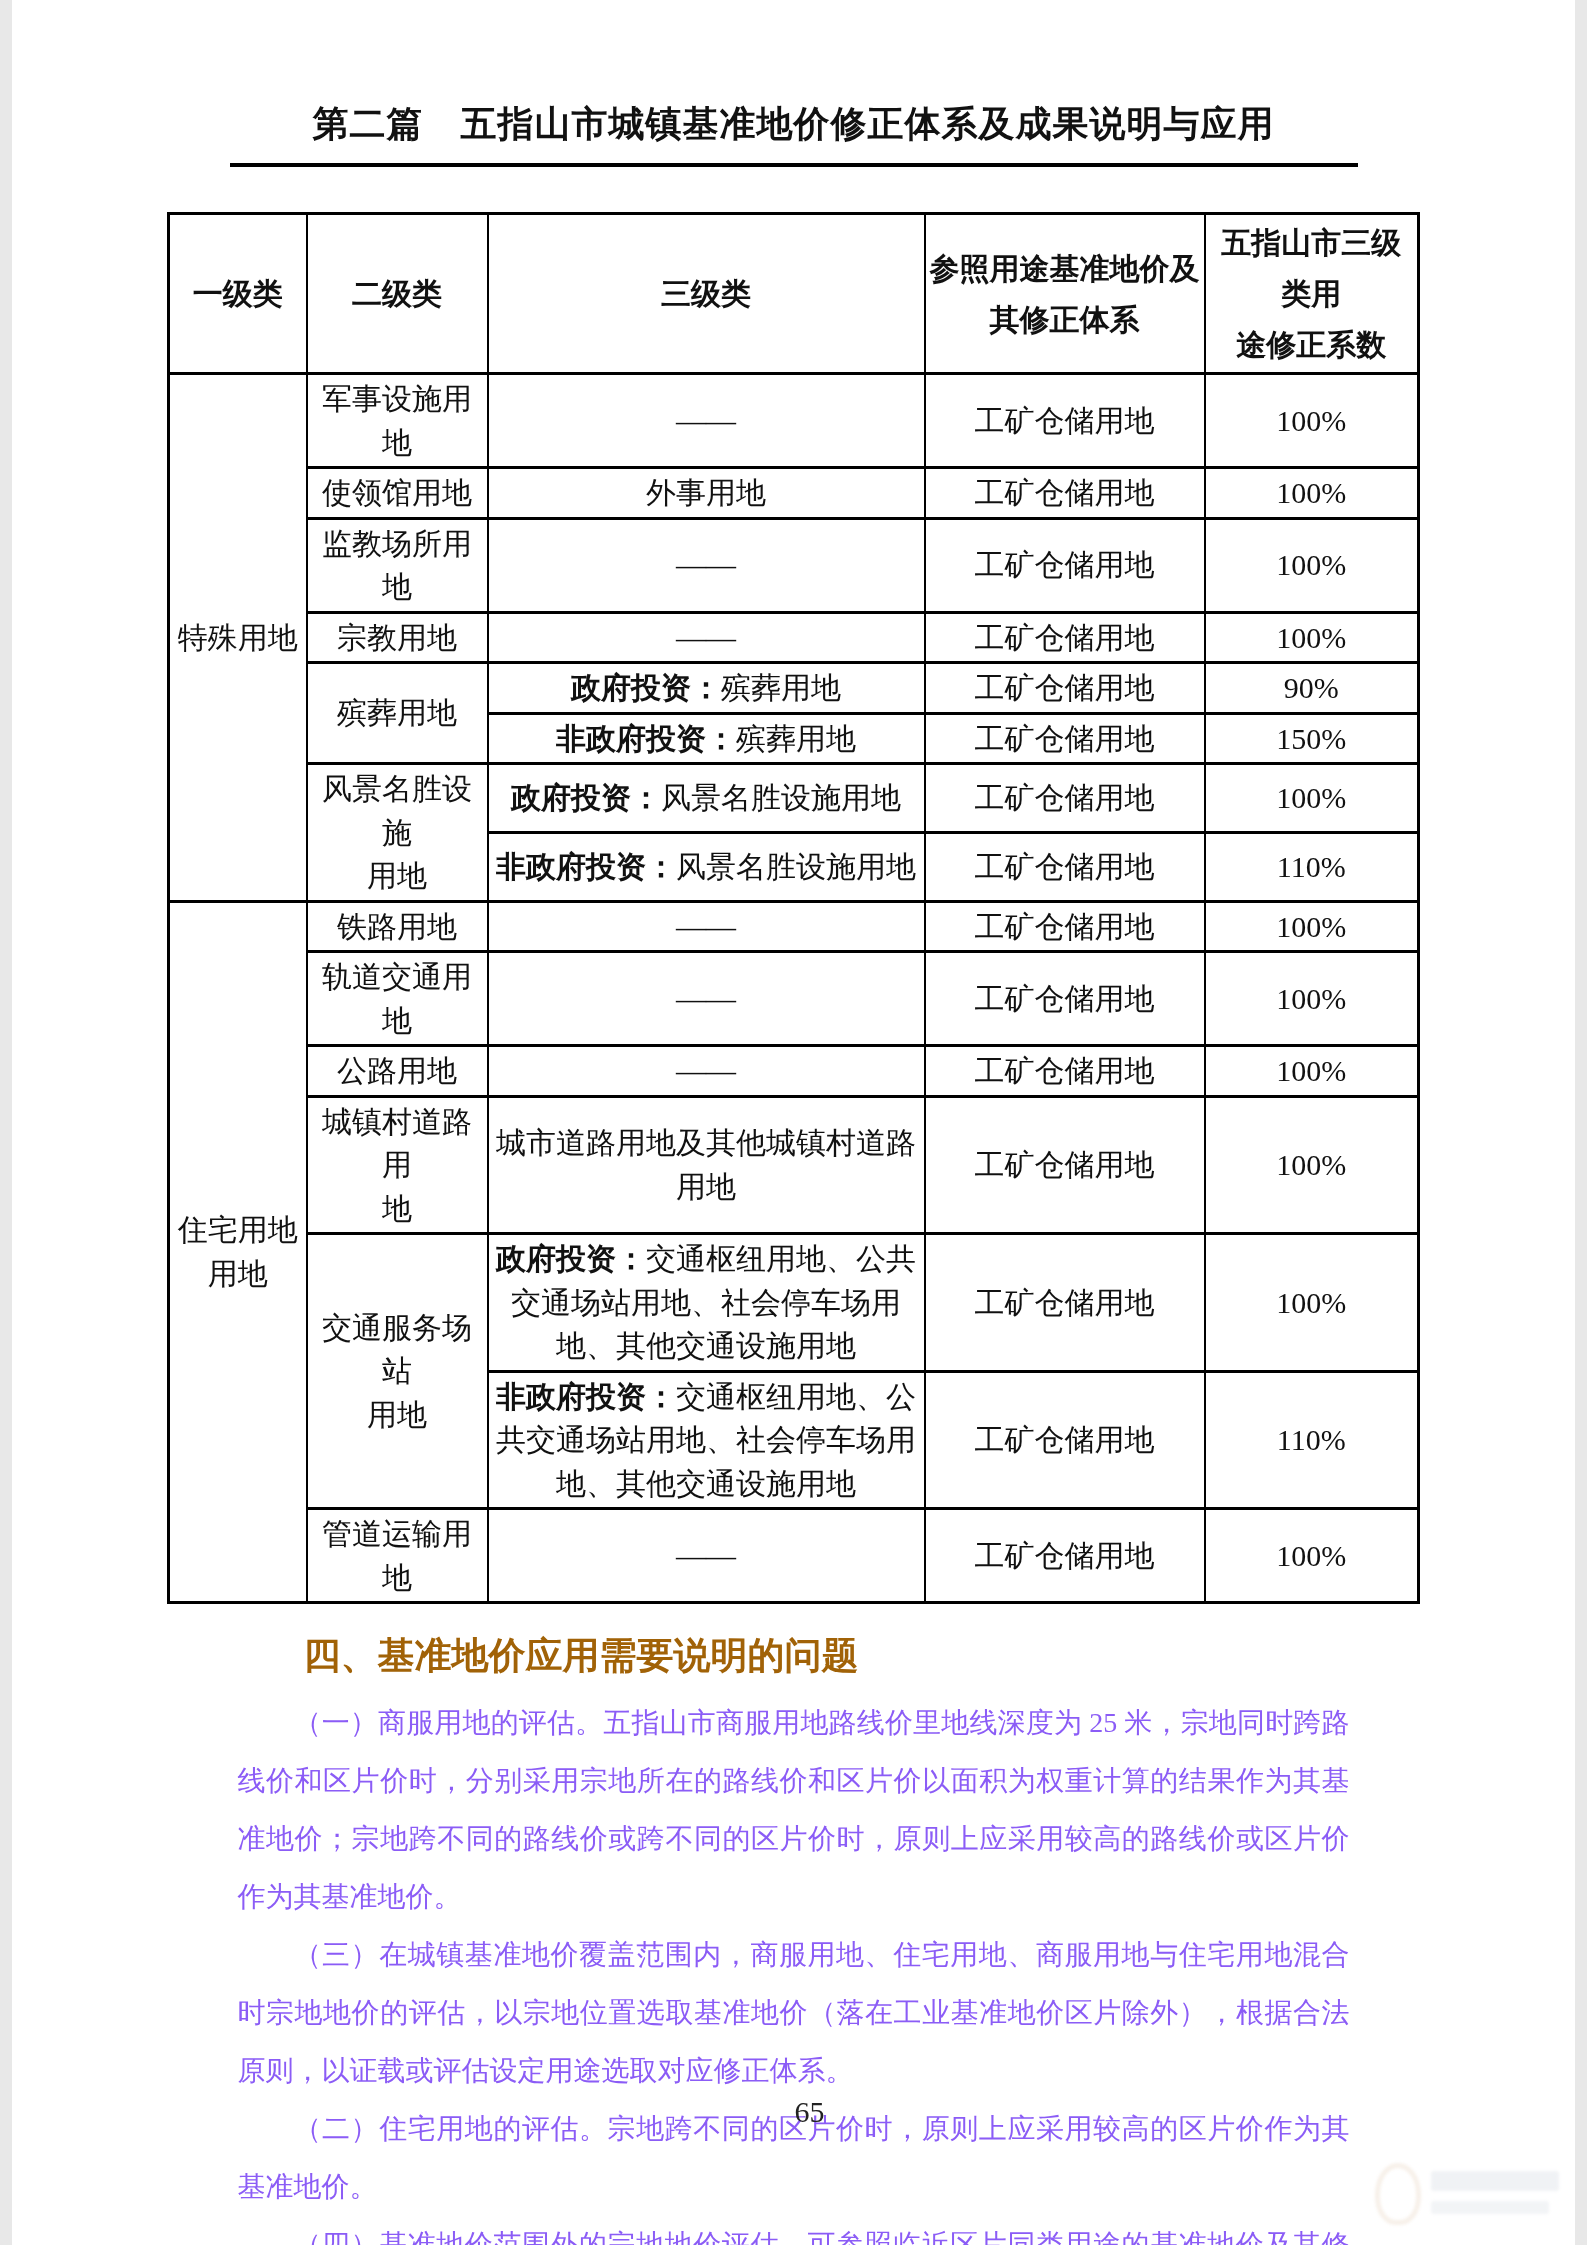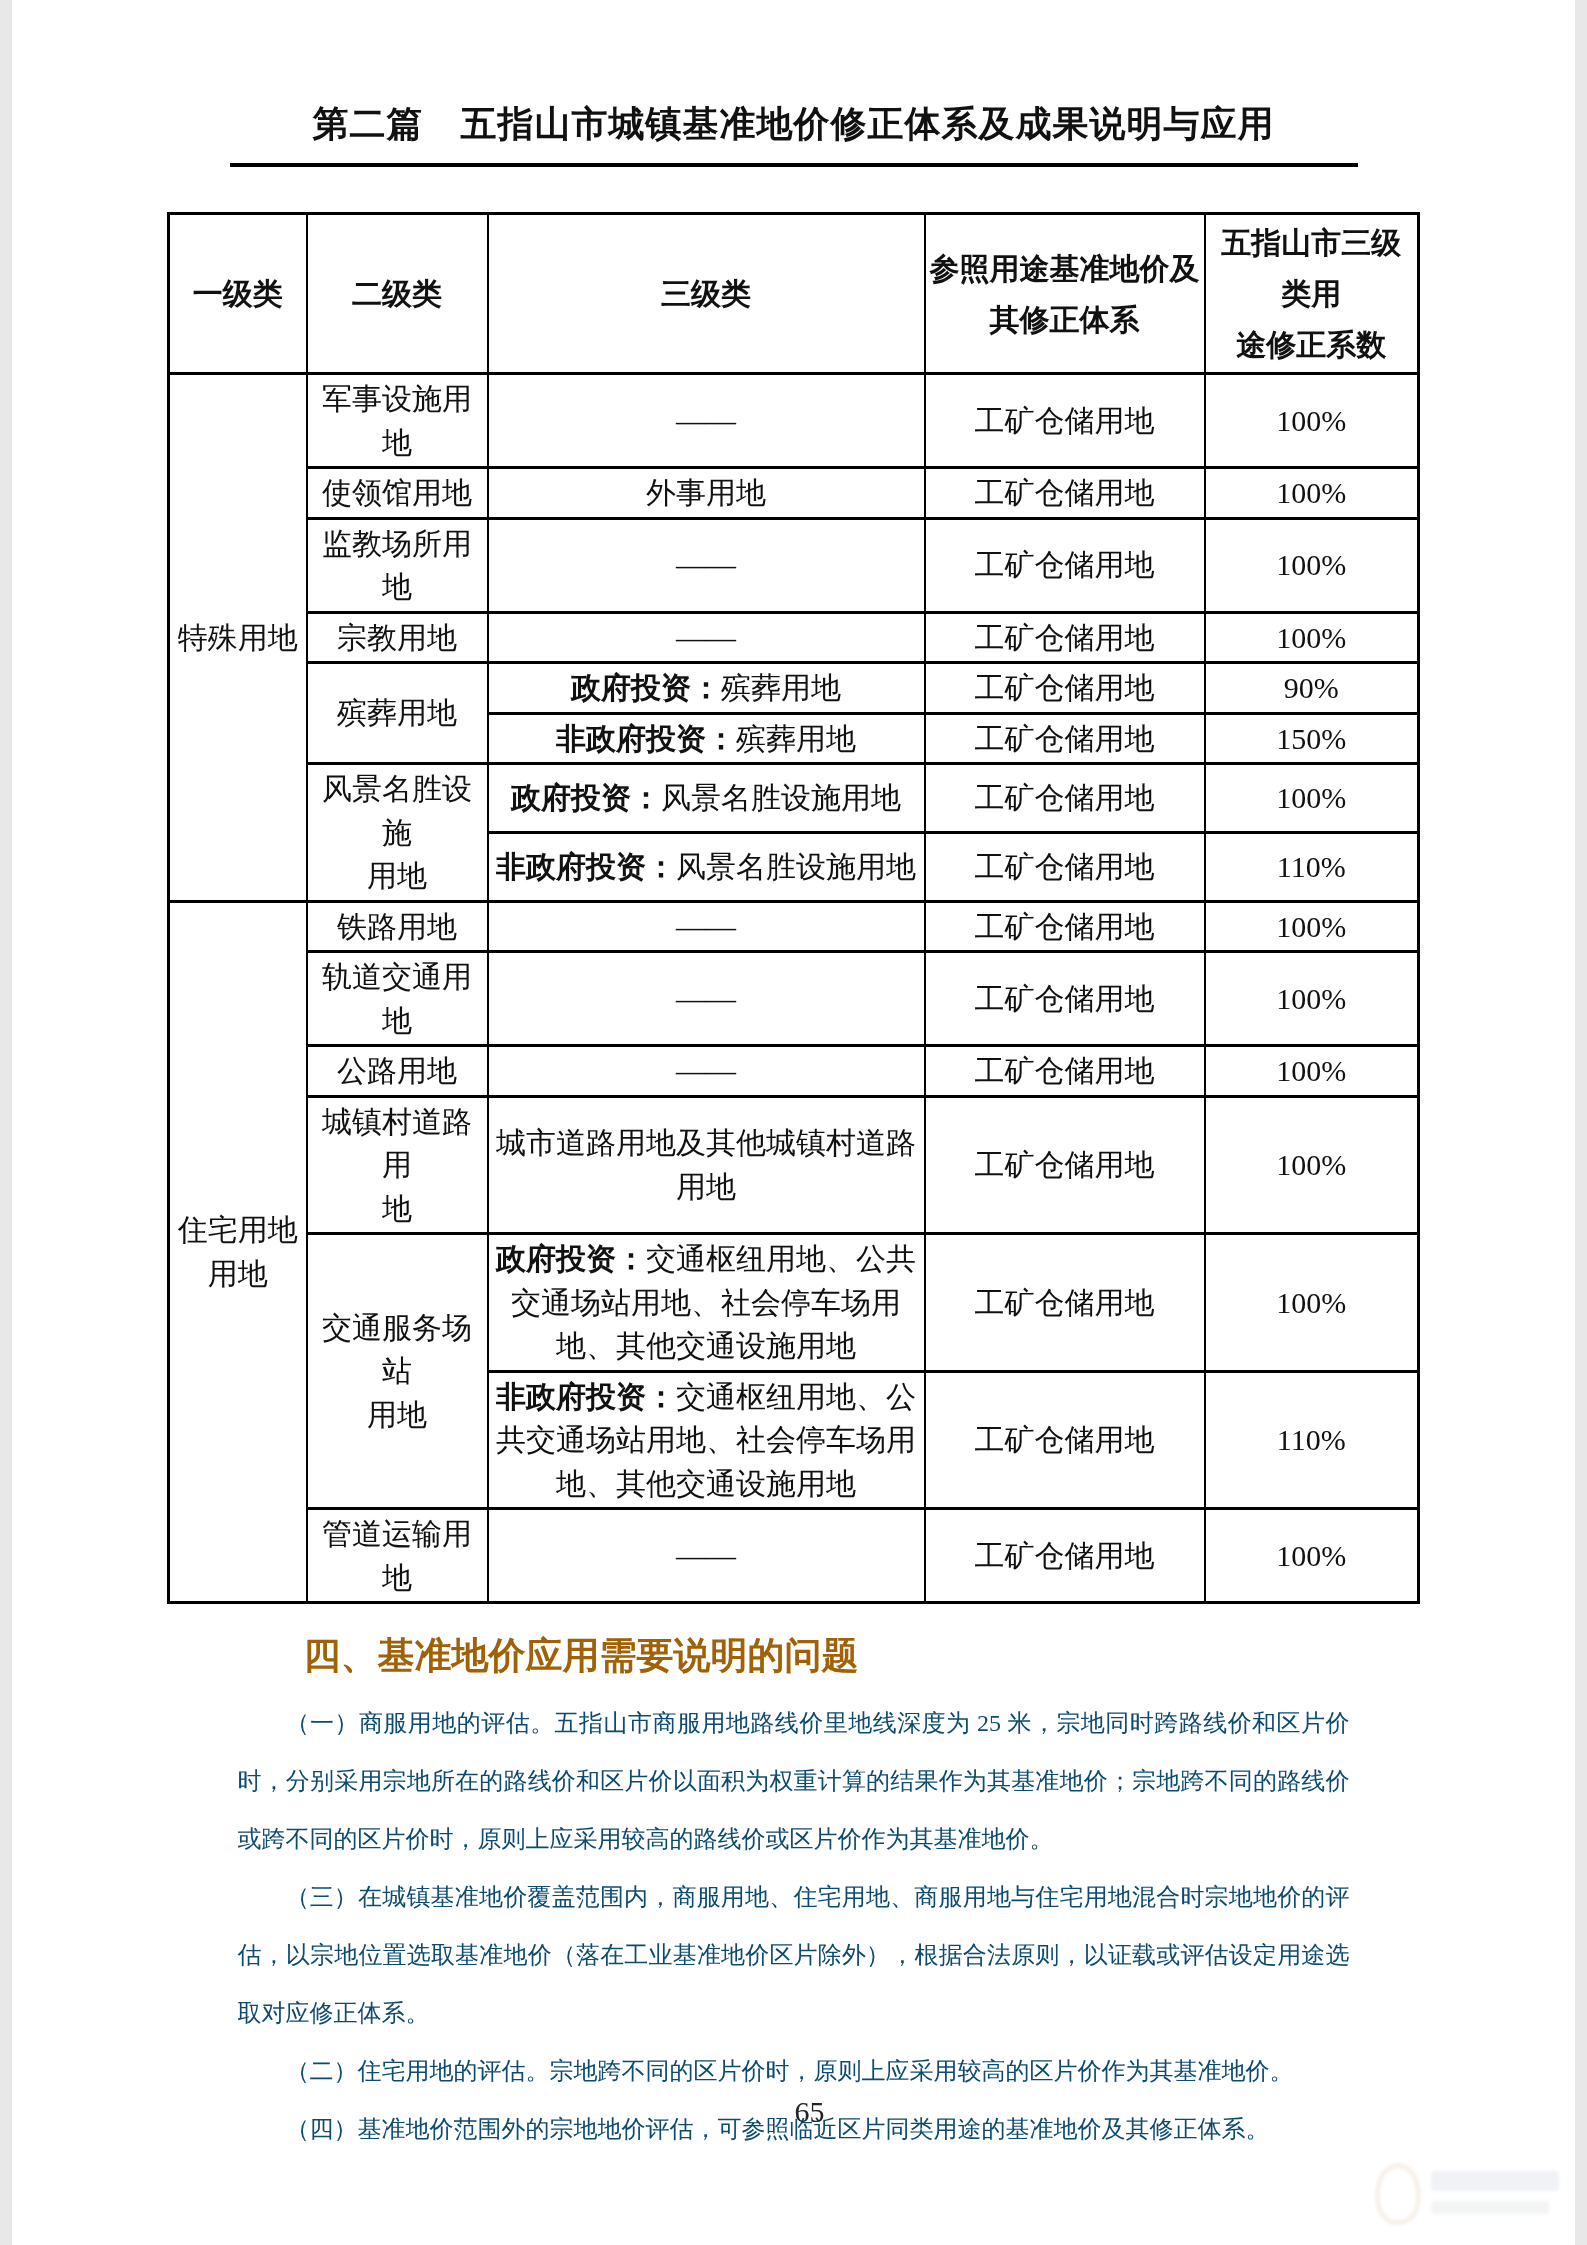--- a/index.html
+++ b/index.html
@@ -75,25 +75,25 @@
     font-family: "Liberation Sans", "DejaVu Sans", sans-serif;
     font-size: 37px;
     font-weight: bold;
     color: #a16207;
     padding-left: 66px;
     line-height: 48px;
   }
   .body-block p {
     margin-top: 14px;
     margin-bottom: 0;
-    font-size: 24px;
+    font-size: 28px;
     line-height: 58px;
     text-align: justify;
     text-indent: 2em;
-    color: #0c4a6e;
+    color: #8b5cf6;
   }
   .body-block p + p { margin-top: 0; }
   
   .page-number {
     position: absolute;
     top: 2095px;
     left: 16px;
     width: 100%;
     text-align: center;
     font-size: 30px;

